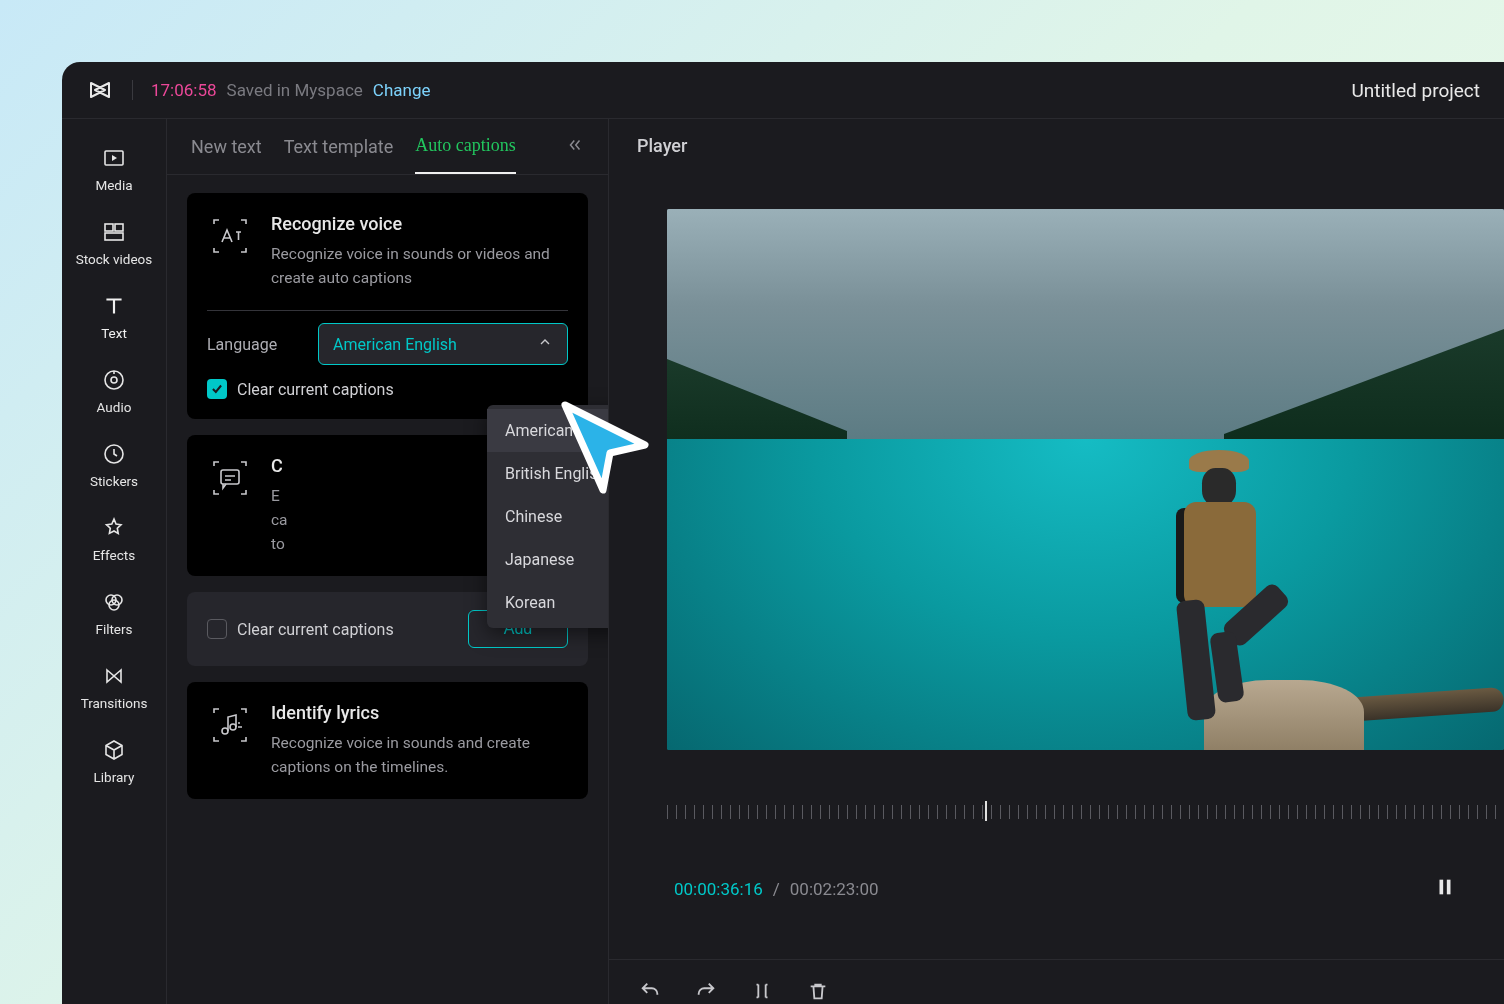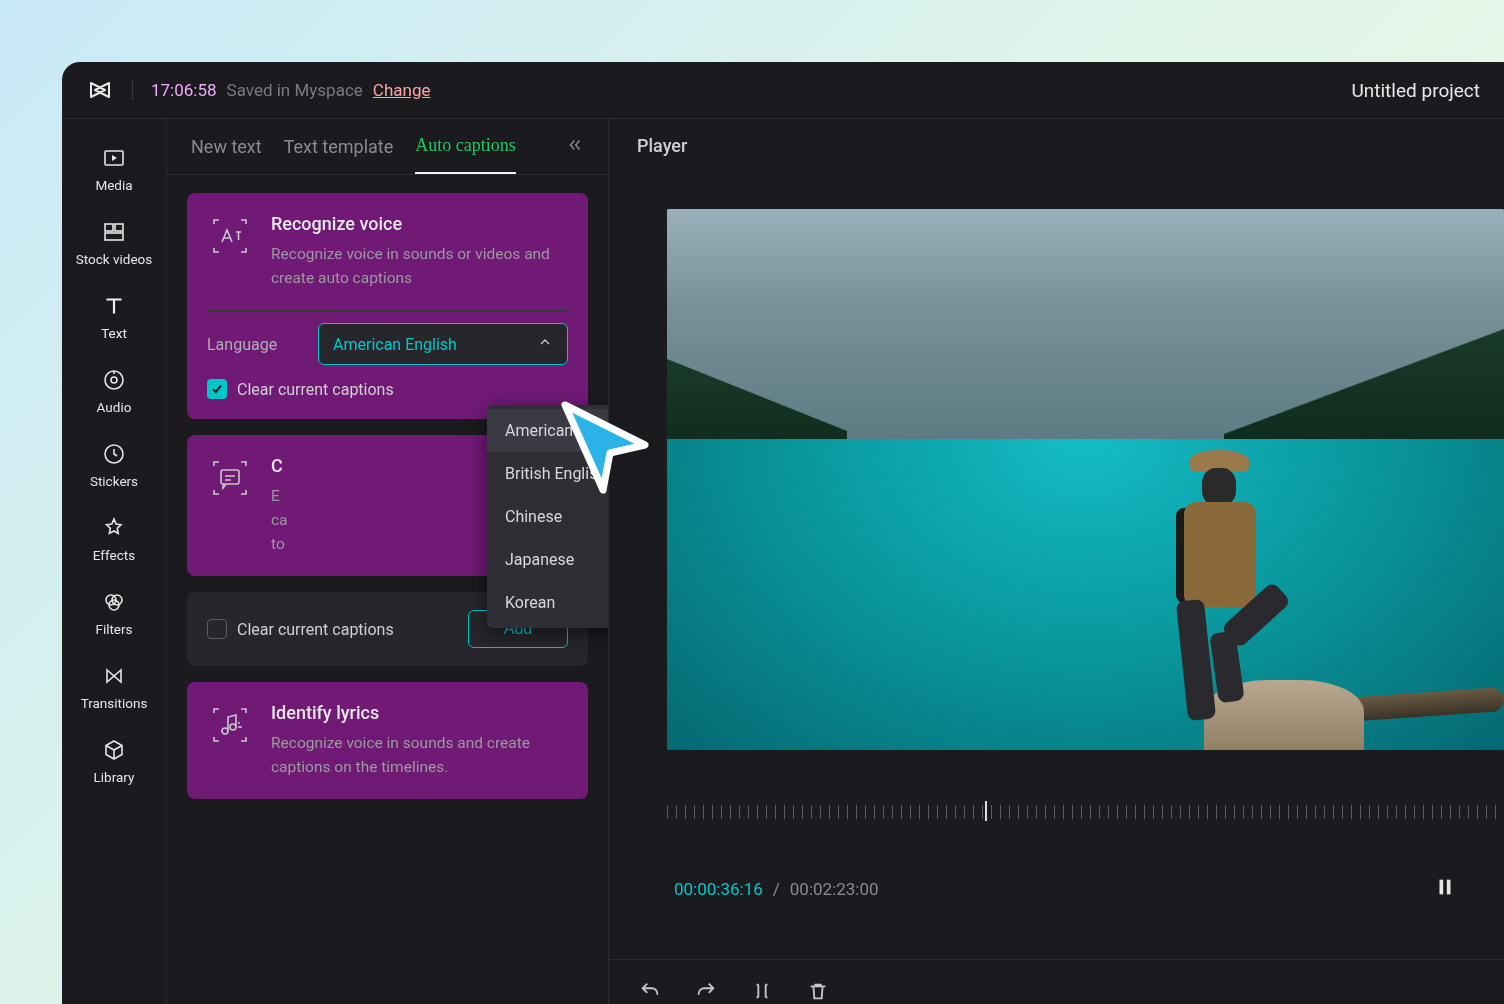--- a/index.html
+++ b/index.html
@@ -33,23 +33,23 @@
     flex-shrink: 0;
   }
   .logo {
     width: 28px; height: 28px;
     display: flex; align-items: center; justify-content: center;
     margin-right: 18px;
   }
   .divider {
     width: 1px; height: 20px; background: #3a3a3f; margin-right: 18px;
   }
-  .timestamp { color: #f0abfc; margin-right: 10px; }
+  .timestamp { color: #ec4899; margin-right: 10px; }
   .saved-in { color: #7a7a80; margin-right: 10px; }
-  .change-link { color: #fca5a5; text-decoration: underline; cursor: pointer; }
+  .change-link { color: #7dd3fc; cursor: pointer; }
   .project-title { margin-left: auto; color: #e8e8e8; font-size: 19px; }
   .main-area { flex: 1; display: flex; overflow: hidden; }
   .left-rail {
     width: 105px;
     background: #1b1b1f;
     border-right: 1px solid #2a2a2f;
     border-top: 1px solid #2a2a2f;
     display: flex;
     flex-direction: column;
     align-items: center;
@@ -95,21 +95,21 @@
   }
   .tab.active {
     color: #22c55e;
     font-weight: 500;
     border-bottom: 2px solid #f0f0f0;
     font-family: Liberation Serif, serif;
   }
   .collapse-icon { margin-left: auto; color: #8a8a90; cursor:pointer;}
   .panel-body { padding: 18px 20px; }
   .card {
-    background: #701a75;
+    background: #000000;
     border-radius: 8px;
     padding: 20px;
     margin-bottom: 16px;
   }
   .card-header { display: flex; gap: 18px; }
   .card-icon {
     width: 46px; height: 46px;
     display: flex; align-items: center; justify-content: center;
     color: #c8c8cc;
     flex-shrink: 0;

